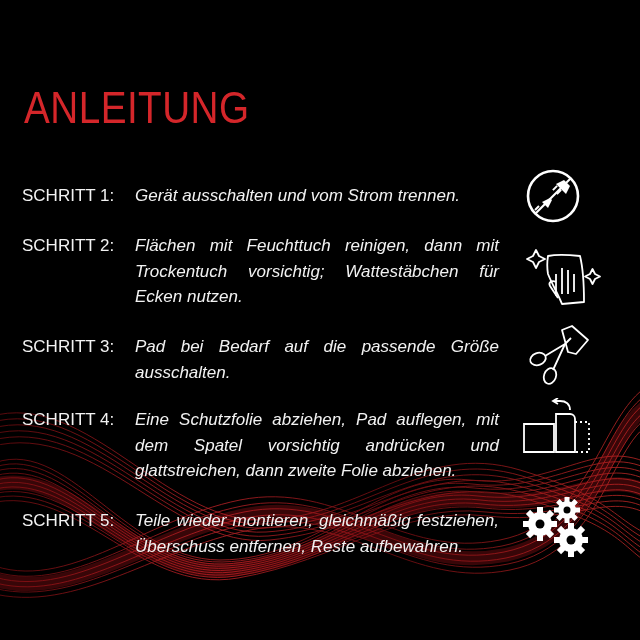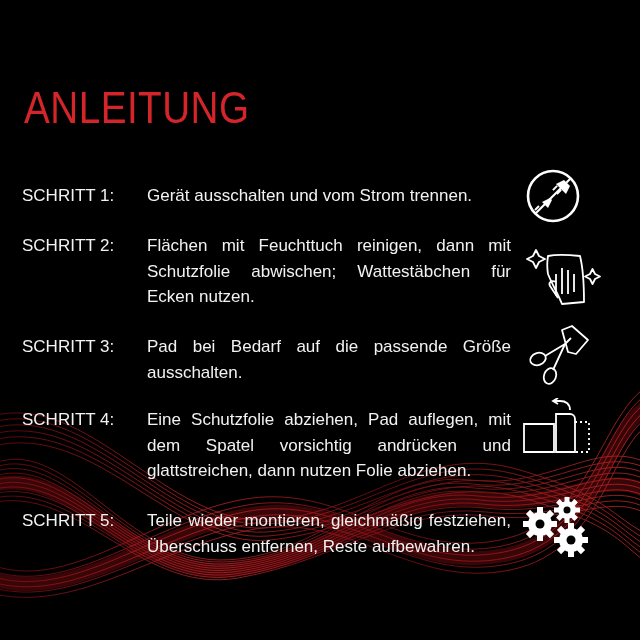--- a/index.html
+++ b/index.html
@@ -1,21 +1,21 @@
 <!DOCTYPE html>
 <html><head>
 <meta charset="utf-8">
 <style>
   html,body{margin:0;padding:0;}
   body{width:640px;height:640px;background:#000;position:relative;overflow:hidden;font-family:"Liberation Sans","DejaVu Sans",sans-serif;}
   .waves{position:absolute;left:0;top:0;width:640px;height:640px;z-index:0;}
   .title{position:absolute;left:24px;top:86px;font-size:44px;color:#d4262a;letter-spacing:0.5px;font-weight:400;line-height:1;z-index:2;transform:scaleX(0.88);transform-origin:left top;}
   .step{position:absolute;left:22px;width:480px;z-index:2;color:#f2f2f2;font-size:17px;line-height:25.5px;}
   .step .lbl{position:absolute;left:0;top:0;width:110px;white-space:nowrap;}
-  .step .txt{position:absolute;left:125px;top:0;width:364px;text-align:justify;}
+  .step .txt{position:absolute;left:113px;top:0;width:364px;text-align:justify;font-style:italic;}
   .icon{position:absolute;z-index:2;}
 </style>
 </head>
 <body>
 
 <svg class="waves" viewBox="0 0 640 640" xmlns="http://www.w3.org/2000/svg">
   <defs>
     <linearGradient id="wg" x1="0" y1="0" x2="1" y2="0">
       <stop offset="0" stop-color="#7a0c10"></stop>
       <stop offset="0.35" stop-color="#e02a2f"></stop>
@@ -54,29 +54,29 @@
 </svg>
 
 <div class="title">ANLEITUNG</div>
 
 <div class="step" style="top:183px;">
   <span class="lbl">SCHRITT 1:</span>
   <span class="txt">Gerät ausschalten und vom Strom trennen.</span>
 </div>
 <div class="step" style="top:233px;">
   <span class="lbl">SCHRITT 2:</span>
-  <span class="txt">Flächen mit Feuchttuch reinigen, dann mit Schutzfolie abwischen; Wattestäbchen für Ecken nutzen.</span>
+  <span class="txt">Flächen mit Feuchttuch reinigen, dann mit Trockentuch vorsichtig; Wattestäbchen für Ecken nutzen.</span>
 </div>
 <div class="step" style="top:334px;">
   <span class="lbl">SCHRITT 3:</span>
   <span class="txt">Pad bei Bedarf auf die passende Größe ausschalten.</span>
 </div>
 <div class="step" style="top:407px;">
   <span class="lbl">SCHRITT 4:</span>
-  <span class="txt">Eine Schutzfolie abziehen, Pad auflegen, mit dem Spatel vorsichtig andrücken und glattstreichen, dann nutzen Folie abziehen.</span>
+  <span class="txt">Eine Schutzfolie abziehen, Pad auflegen, mit dem Spatel vorsichtig andrücken und glattstreichen, dann zweite Folie abziehen.</span>
 </div>
 <div class="step" style="top:508px;">
   <span class="lbl">SCHRITT 5:</span>
   <span class="txt">Teile wieder montieren, gleichmäßig festziehen, Überschuss entfernen, Reste aufbewahren.</span>
 </div>
 
 <svg class="icon" style="left:525px;top:168px;" width="56" height="56" viewBox="0 0 56 56">
   <circle cx="28" cy="28" r="25" fill="none" stroke="#fff" stroke-width="2.6"></circle>
   <line x1="10" y1="46" x2="46" y2="10" stroke="#fff" stroke-width="2.2"></line>
   <g fill="#fff">

